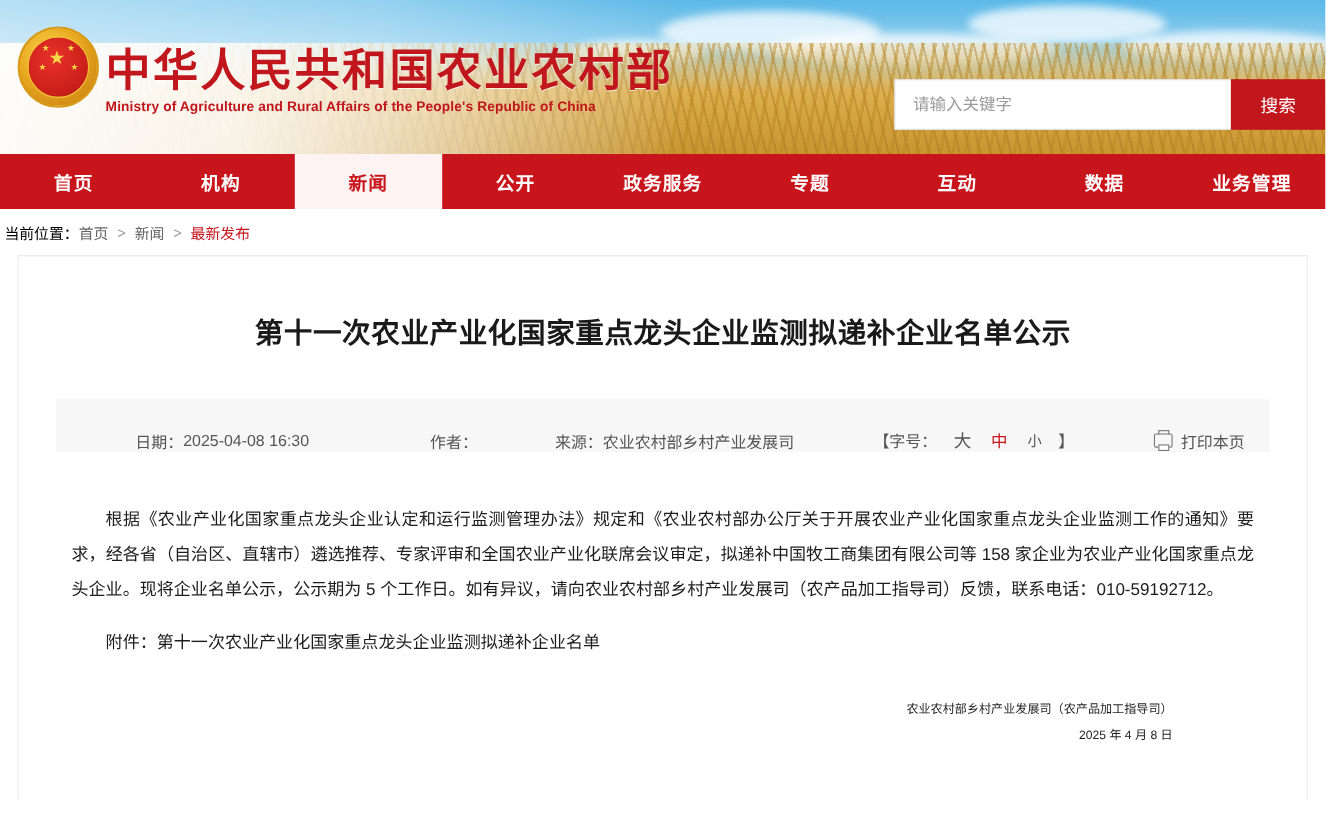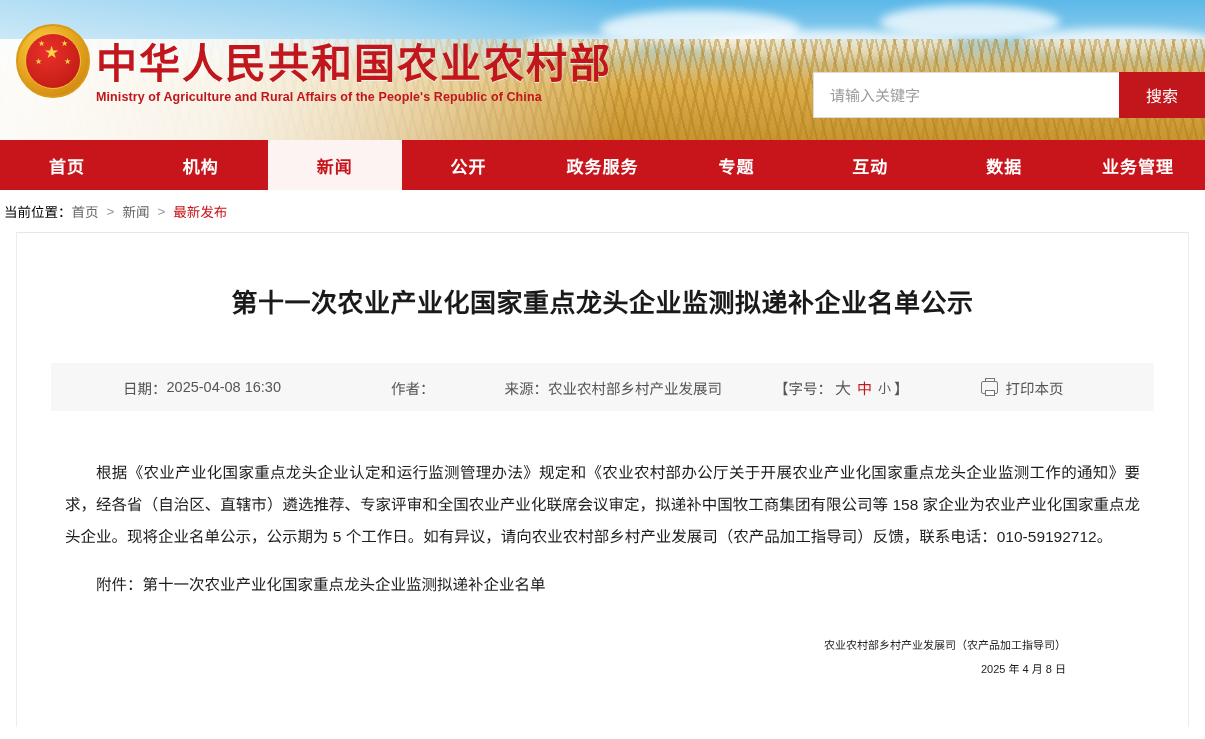--- a/index.html
+++ b/index.html
@@ -211,29 +211,29 @@
     color: #1a1a1a;
     padding: 52px 20px 0 20px;
     letter-spacing: 0.5px;
     line-height: 1.4;
   }
   .meta-bar {
     margin-top: 42px;
     height: 48px;
     background: #f7f7f7;
     display: flex;
-    align-items: center;
+    align-items: flex-end;
     font-size: 14.5px;
     color: #555;
   }
   .meta-cell { display: flex; align-items: center; white-space: nowrap; }
   .m-date { margin-left: 72px; }
   .m-author { margin-left: 110px; }
   .m-source { margin-left: 70px; }
-  .m-fontsize { margin-left: 52px; }
+  .m-fontsize { margin-left: 72px; gap: 12px; }
   .m-print { margin-left: 72px; cursor: pointer; }
   .fs-opt { margin: 0 3px; cursor: pointer; }
   .fs-large { font-size: 16px; }
   .fs-mid { color: #c8151b; font-size: 15px; }
   .fs-small { font-size: 13px; }
   .print-icon {
     display: inline-block;
     width: 17px; height: 13px;
     border: 1.4px solid #777;
     border-radius: 2px;

